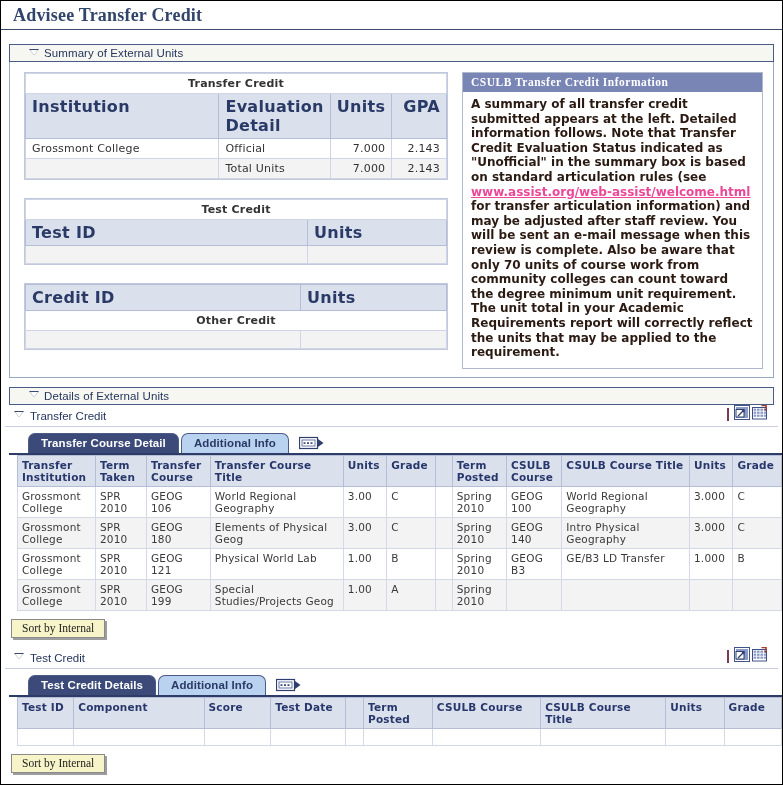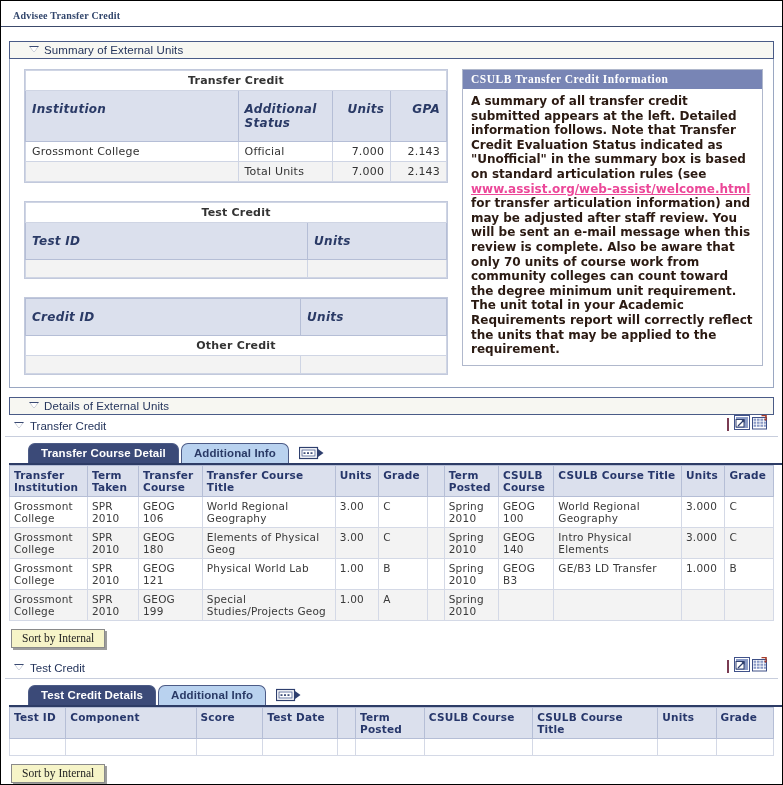--- a/index.html
+++ b/index.html
@@ -14,21 +14,21 @@
     border: 1px solid #000;
   }
 
   
   .page-header {
     padding: 4px 0 3px 12px;
     border-bottom: 1px solid #3c4a6b;
   }
   .page-title {
     font-family: "Liberation Serif", serif;
-    font-size: 10px;
+    font-size: 18px;
     font-weight: bold;
     color: #31456b;
     letter-spacing: .2px;
   }
   .spacer-14 { height: 14px; }
 
   
   .group-bar {
     margin: 0 8px;
     background: #f7f7f2;
@@ -93,29 +93,28 @@
     font-weight: bold;
     text-align: center;
     letter-spacing: .6px;
     padding: 2px 0 3px 0;
     border: 1px solid #8d99c2;
     font-family: "DejaVu Sans", sans-serif;
   }
   .pstable th {
     background: #dbe0ed;
     color: #2a3a66;
-    font-size: 12px;
+    font-size: 16px;
     font-weight: bold;
     text-align: left;
-    padding: 11px 6px;
+    padding: 3px 6px;
     border: 1px solid #b5bed6;
     font-family: "DejaVu Sans", sans-serif;
     letter-spacing: .3px;
     vertical-align: top;
-    font-style: italic;
   }
   .pstable td {
     font-size: 11px;
     color: #333;
     padding: 3px 6px;
     border: 1px solid #cfd5e4;
     background: #ffffff;
     font-family: "DejaVu Sans", sans-serif;
     letter-spacing: .2px;
     vertical-align: top;
@@ -201,21 +200,21 @@
     margin-bottom: 2px;
     display: inline-flex;
     align-items: center;
   }
 
   
   table.gridtable {
     border-collapse: collapse;
     width: 100%;
     font-family: "DejaVu Sans", sans-serif;
-    margin-left: 0;
+    margin-left: 8px;
     border-radius: 20px;
   }
   table.gridtable th {
     background: #dbe0ed;
     color: #27376b;
     font-size: 10.5px;
     font-weight: bold;
     text-align: left;
     padding: 3px 4px;
     border: 1px solid #b5bed6;
@@ -266,21 +265,21 @@
   <div class="summary-left">
 
     <div class="tbl-wrap">
       <table class="pstable">
         <tbody>
             <tr>
           <td class="tbl-caption" colspan="4">Transfer Credit</td>
         </tr>
         <tr>
           <th style="width:215px">Institution</th>
-          <th style="width:95px">Additional Status</th>
+          <th style="width:95px">Evaluation Detail</th>
           <th class="num" style="width:58px">Units</th>
           <th class="num" style="width:56px">GPA</th>
         </tr>
         <tr>
           <td>Grossmont College</td>
           <td>Official</td>
           <td class="num">7.000</td>
           <td class="num">2.143</td>
         </tr>
         <tr class="alt">
@@ -444,21 +443,21 @@
       <tr class="alt">
         <td>Grossmont College</td>
         <td>SPR 2010</td>
         <td>GEOG 180</td>
         <td>Elements of Physical Geog</td>
         <td class="num">3.00</td>
         <td>C</td>
         <td></td>
         <td>Spring 2010</td>
         <td>GEOG 140</td>
-        <td>Intro Physical Elements</td>
+        <td>Intro Physical Geography</td>
         <td class="num">3.000</td>
         <td>C</td>
       </tr>
       <tr>
         <td>Grossmont College</td>
         <td>SPR 2010</td>
         <td>GEOG 121</td>
         <td>Physical World Lab</td>
         <td class="num">1.00</td>
         <td>B</td>

